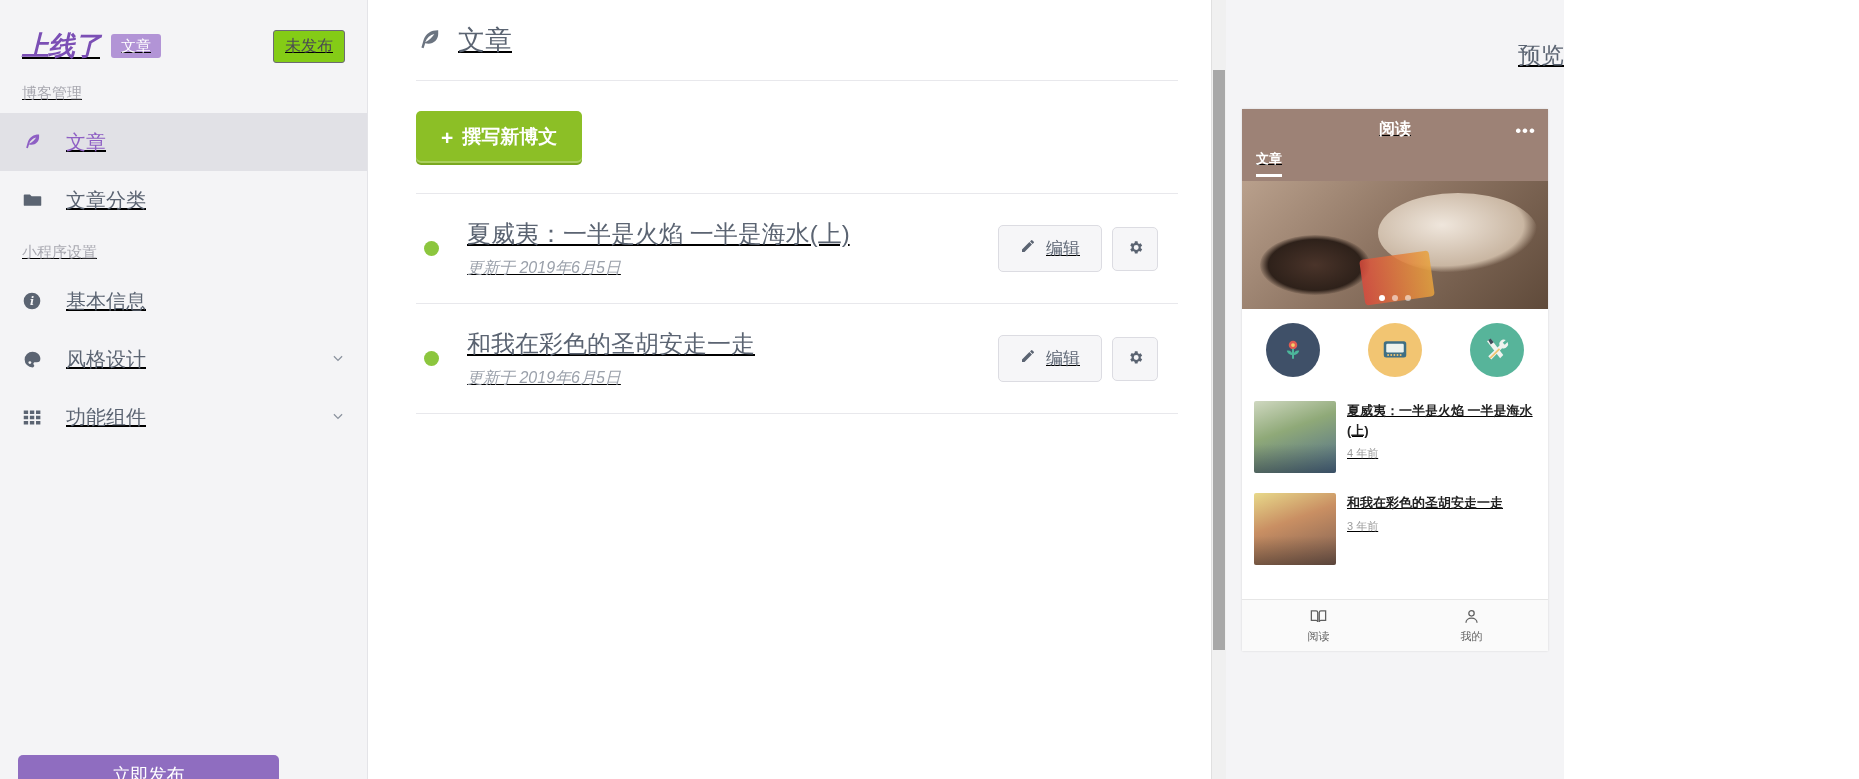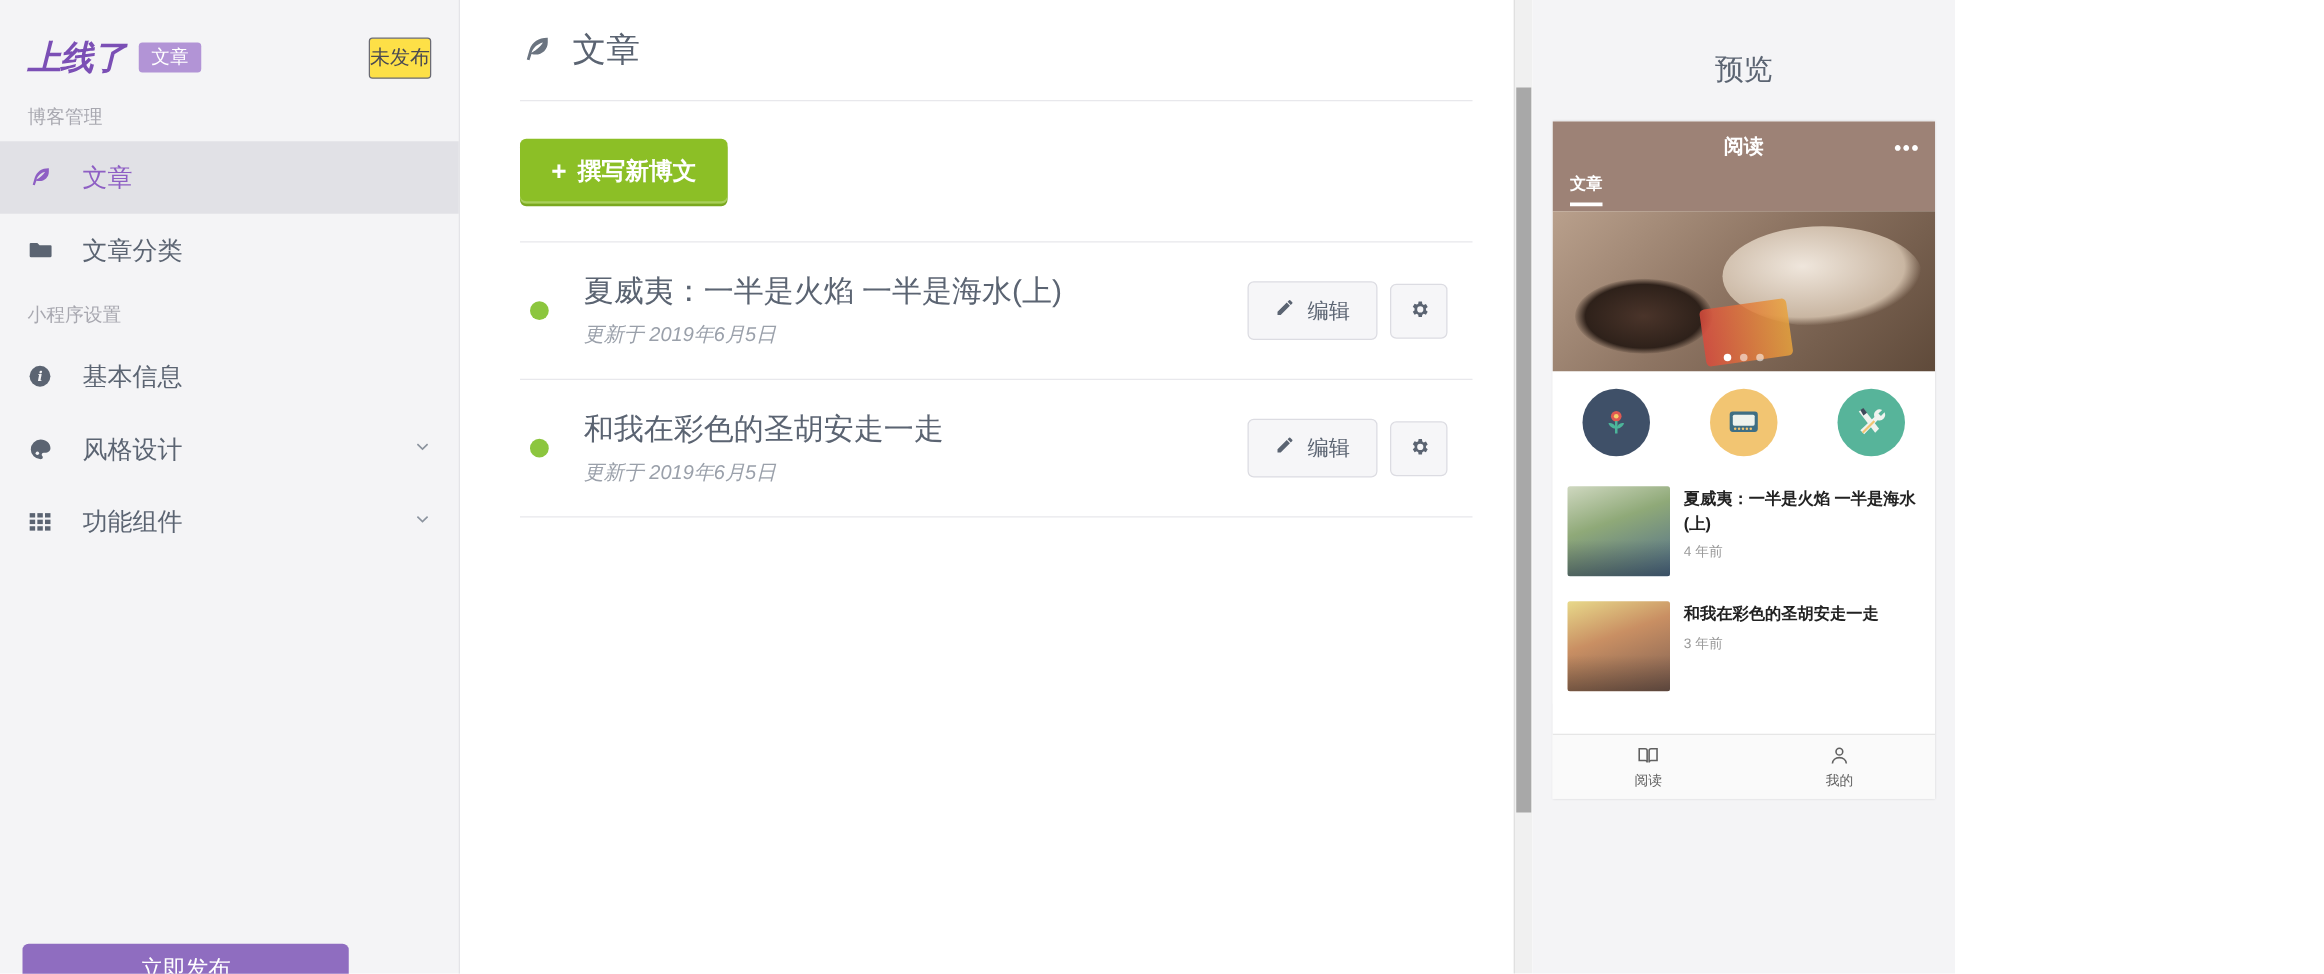--- a/index.html
+++ b/index.html
@@ -2,21 +2,21 @@
 <html><head>
 <meta charset="utf-8">
 <style>
   * { box-sizing: border-box; margin: 0; padding: 0; }
   html, body {
     width: 1859px; height: 779px;
     overflow: hidden;
     font-family: "Liberation Sans", "DejaVu Sans", sans-serif;
     background: #ffffff;
   }
-  .app { display: flex; width: 1564px; height: 779px; position: relative; }
+  .app { display: flex; width: 1564px; height: 779px; position: relative; text-decoration: underline; }
 
   
   .sidebar {
     width: 368px; height: 779px;
     background: #f4f4f6;
     border-right: 1px solid #e4e4e8;
     position: relative;
     flex: 0 0 368px;
   }
   .brand-row {
@@ -33,23 +33,23 @@
     margin-left: 11px;
     background: #b294d6; color: #ffffff;
     font-size: 15px; padding: 4px 10px; border-radius: 3px;
     line-height: 1.1;
   }
   .publish-state {
     margin-left: auto;
     border: 1px solid #6b6b73;
     color: #4a4a52;
     font-size: 16px;
-    padding: 5px 0;
+    padding: 5px 11px;
     border-radius: 3px;
-    background: #fde047;
+    background: #84cc16;
     cursor: pointer;
   }
   .nav-group-title {
     font-size: 15px; color: #a8a8b0;
     padding: 14px 22px 10px 22px;
   }
   .nav-item {
     display: flex; align-items: center;
     height: 58px; padding: 0 22px;
     font-size: 20px; color: #5b6472;
@@ -133,25 +133,25 @@
     position: absolute; top: 70px; left: 1px; width: 12px; height: 580px;
     background: #a8a8a8; border-radius: 0;
   }
 
   
   .preview {
     flex: 0 0 338px; width: 338px; height: 779px;
     background: #f4f4f6; position: relative;
   }
   .preview-title {
-    text-align: center; font-size: 23px; color: #5b6472;
+    text-align: right; font-size: 23px; color: #5b6472;
     padding: 40px 0 22px 0;
   }
   .phone {
-    width: 306px; margin: 4px auto; height: 542px;
+    width: 306px; margin: 16px auto; height: 542px;
     background: #fff; overflow: hidden; position: relative;
     box-shadow: 0 0 2px rgba(0,0,0,0.12);
   }
   .ph-header {
     background: #9d8276; height: 72px; position: relative;
     padding-top: 10px;
   }
   .ph-header-title {
     text-align: center; color: #fff; font-size: 16px; font-weight: bold;
   }

